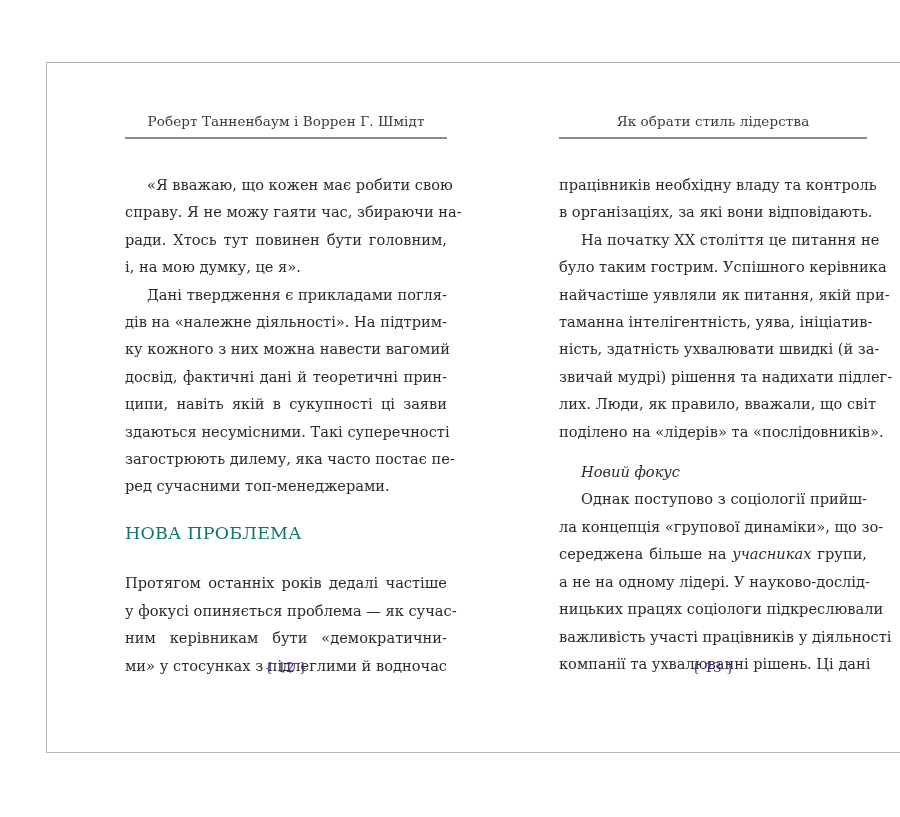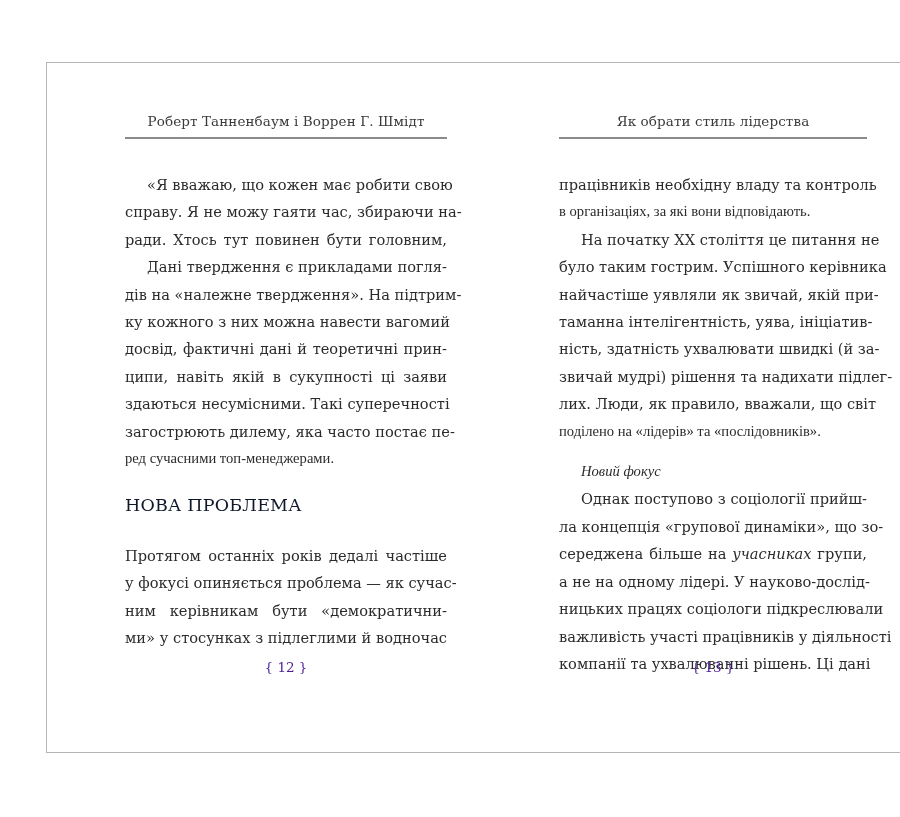--- a/index.html
+++ b/index.html
@@ -9,44 +9,45 @@
            border:1px solid #b5b5b5; border-right:1px solid #b5b5b5; box-sizing:border-box; background:#fff;margin-left:44px; }
   .page { position:absolute; top:0; height:100%; }
   .page.left { left:78px; width:322px; }
   .page.right { left:512px; width:308px; }
   .running-head { position:absolute; top:50px; left:0; right:0; text-align:center;
                   font-size:13.5px; color:#3a3a3a; letter-spacing:0.1px; }
   .head-rule { position:absolute; top:74px; left:0; right:0; height:2px; background:#8a8a8a; }
   .body { position:absolute; top:108px; left:0; right:0; font-size:14.6px; line-height:27.4px; }
   .body p { margin:0; text-align:justify; text-align-last:left; }
   .line { display:block; text-align:justify; text-align-last:justify; white-space:nowrap; }
-  .line.last { text-align-last:left;font-family:Liberation Serif, serif; }
+  .line.last { text-align-last:left; }
   .indent { padding-left:22px; }
-  .section-title { font-size:17.5px; margin:20px 0 22px 0; letter-spacing:0.2px; color:#0f172a; }
+  .section-title { font-size:17.5px; margin:20px 0 22px 0; letter-spacing:0.2px; color:#0f766e; }
   .subhead { font-style:italic; }
   em { }
   .folio { position:absolute; top:596px; left:0; right:0; text-align:center; font-size:13.5px; color:#4c1d95; }
 </style>
 </head>
 <body>
 
 <div class="frame">
 
   <div class="page left">
     <div class="running-head">Роберт Танненбаум і Воррен Г. Шмідт</div>
     <div class="head-rule"></div>
     <div class="body">
       <p>
         <span class="line indent">«Я вважаю, що кожен має робити свою</span>
         <span class="line">справу. Я не можу гаяти час, збираючи на-</span>
         <span class="line">ради. Хтось тут повинен бути головним,</span>
+        <span class="line last">і, на мою думку, це я».</span>
       </p>
       <p>
         <span class="line indent">Дані твердження є прикладами погля-</span>
-        <span class="line">дів на «належне твердження». На підтрим-</span>
+        <span class="line">дів на «належне діяльності». На підтрим-</span>
         <span class="line">ку кожного з них можна навести вагомий</span>
         <span class="line">досвід, фактичні дані й теоретичні прин-</span>
         <span class="line">ципи, навіть якій в сукупності ці заяви</span>
         <span class="line">здаються несумісними. Такі суперечності</span>
         <span class="line">загострюють дилему, яка часто постає пе-</span>
         <span class="line last">ред сучасними топ-менеджерами.</span>
       </p>
       <div class="section-title">НОВА ПРОБЛЕМА</div>
       <p>
         <span class="line">Протягом останніх років дедалі частіше</span>
@@ -62,21 +63,21 @@
     <div class="running-head">Як обрати стиль лідерства</div>
     <div class="head-rule"></div>
     <div class="body">
       <p>
         <span class="line">працівників необхідну владу та контроль</span>
         <span class="line last">в організаціях, за які вони відповідають.</span>
       </p>
       <p>
         <span class="line indent">На початку XX століття це питання не</span>
         <span class="line">було таким гострим. Успішного керівника</span>
-        <span class="line">найчастіше уявляли як звичай, якій при-</span>
+        <span class="line">найчастіше уявляли як питання, якій при-</span>
         <span class="line">таманна інтелігентність, уява, ініціатив-</span>
         <span class="line">ність, здатність ухвалювати швидкі (й за-</span>
         <span class="line">звичай мудрі) рішення та надихати підлег-</span>
         <span class="line">лих. Люди, як правило, вважали, що світ</span>
         <span class="line last">поділено на «лідерів» та «послідовників».</span>
       </p>
       <p style="margin-top:13px;">
         <span class="line last indent subhead">Новий фокус</span>
       </p>
       <p>

